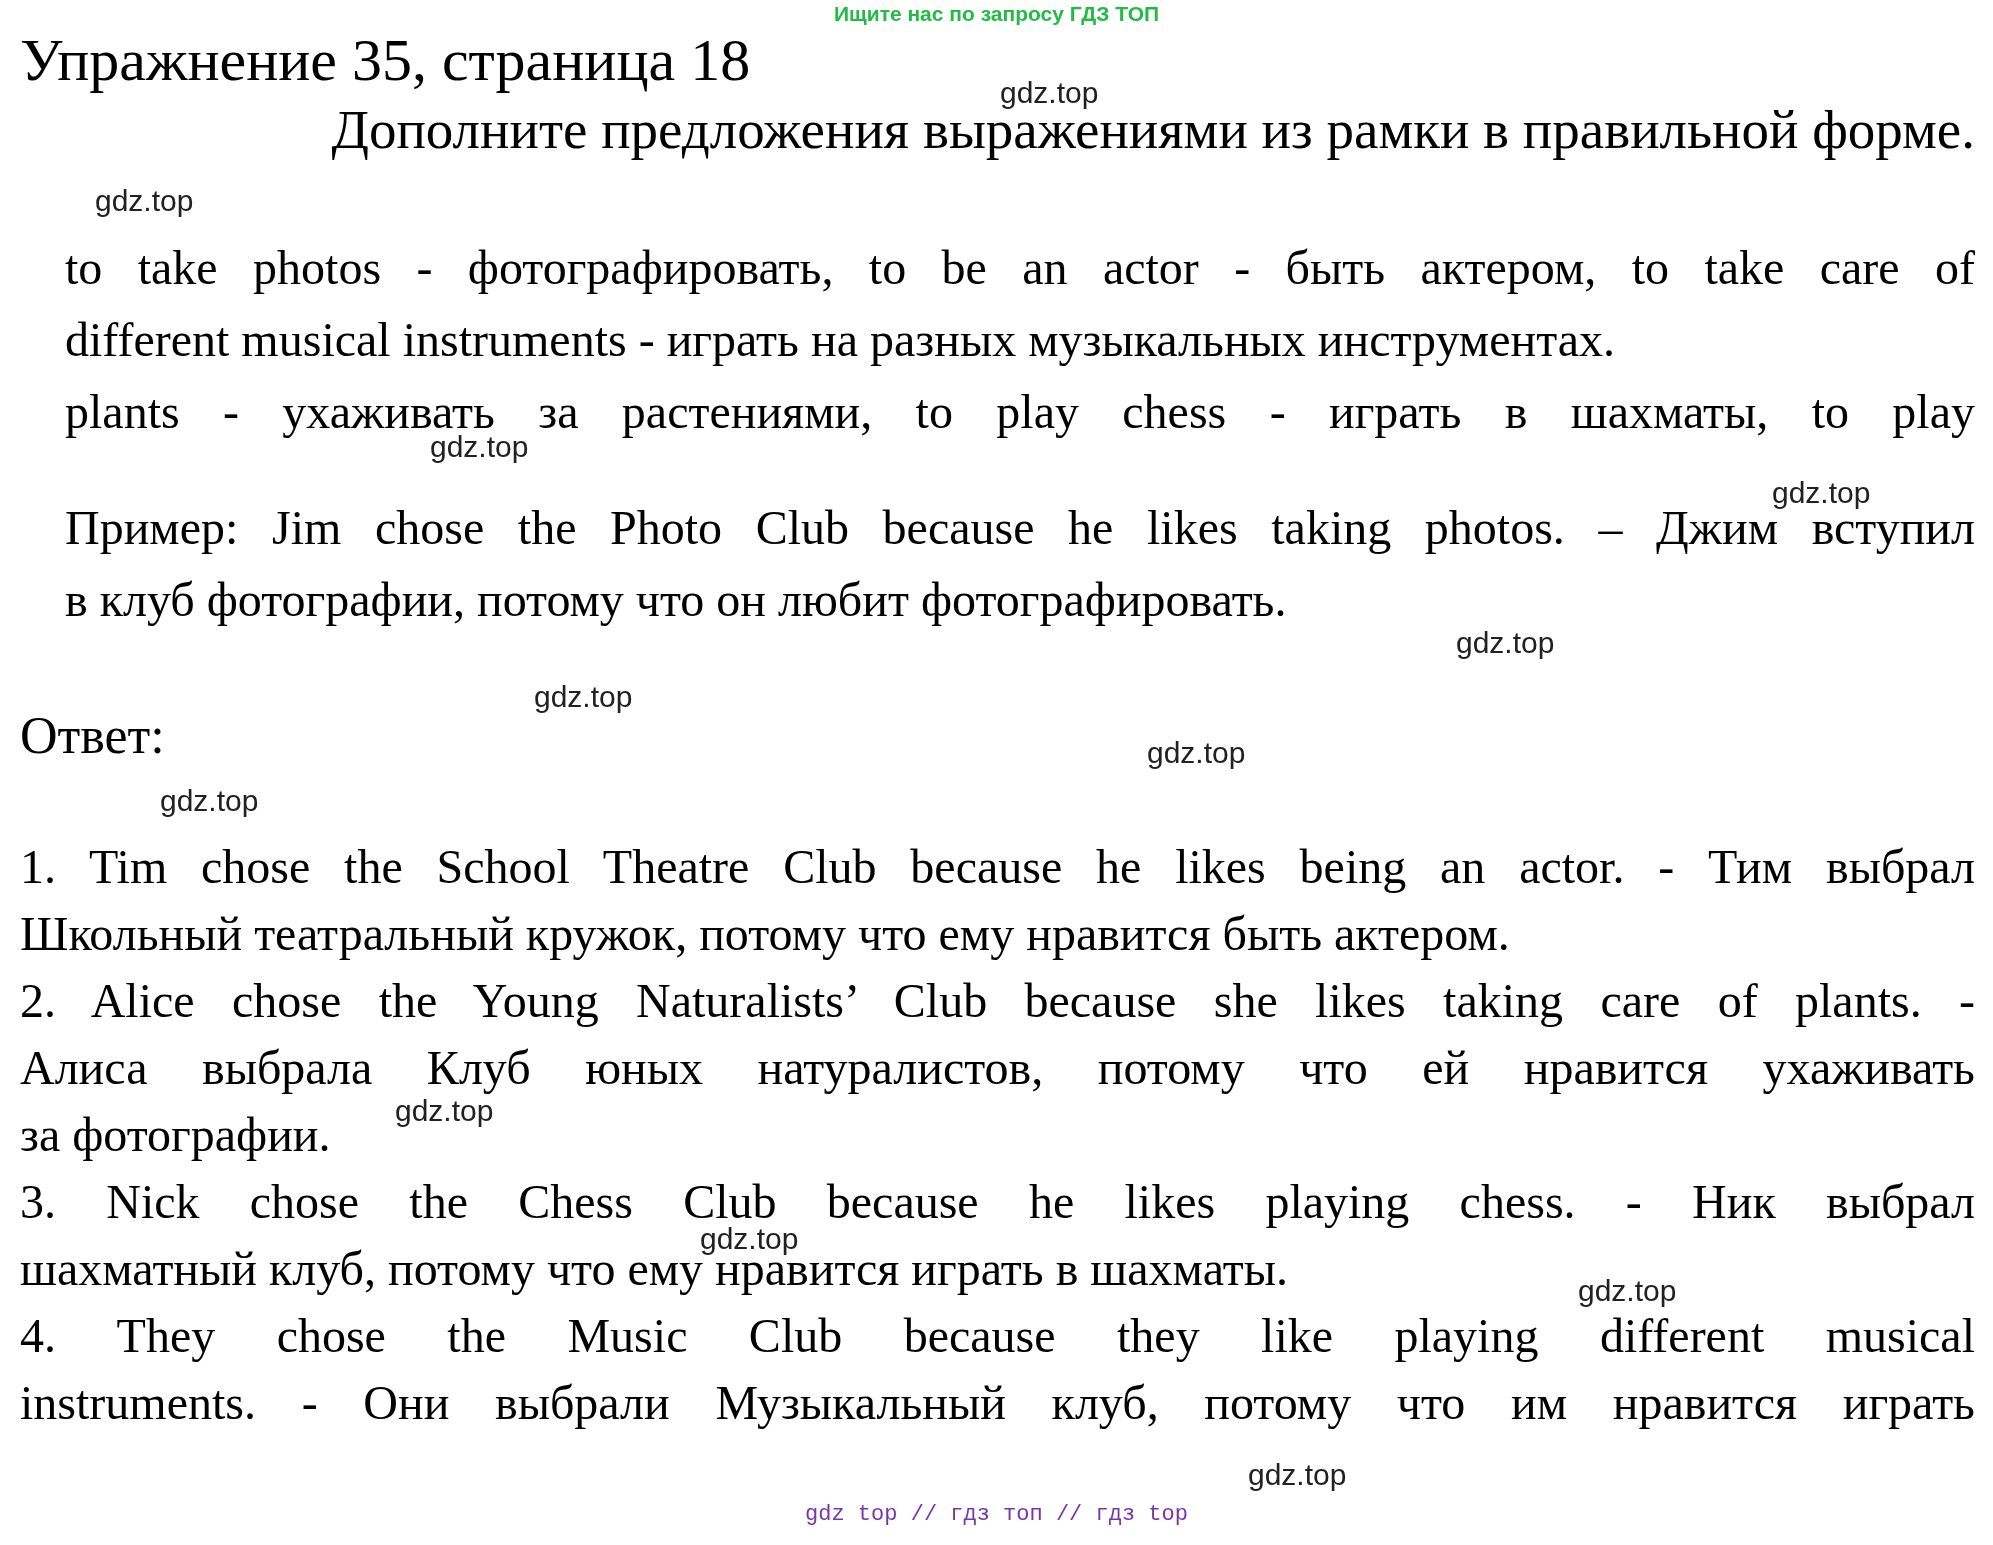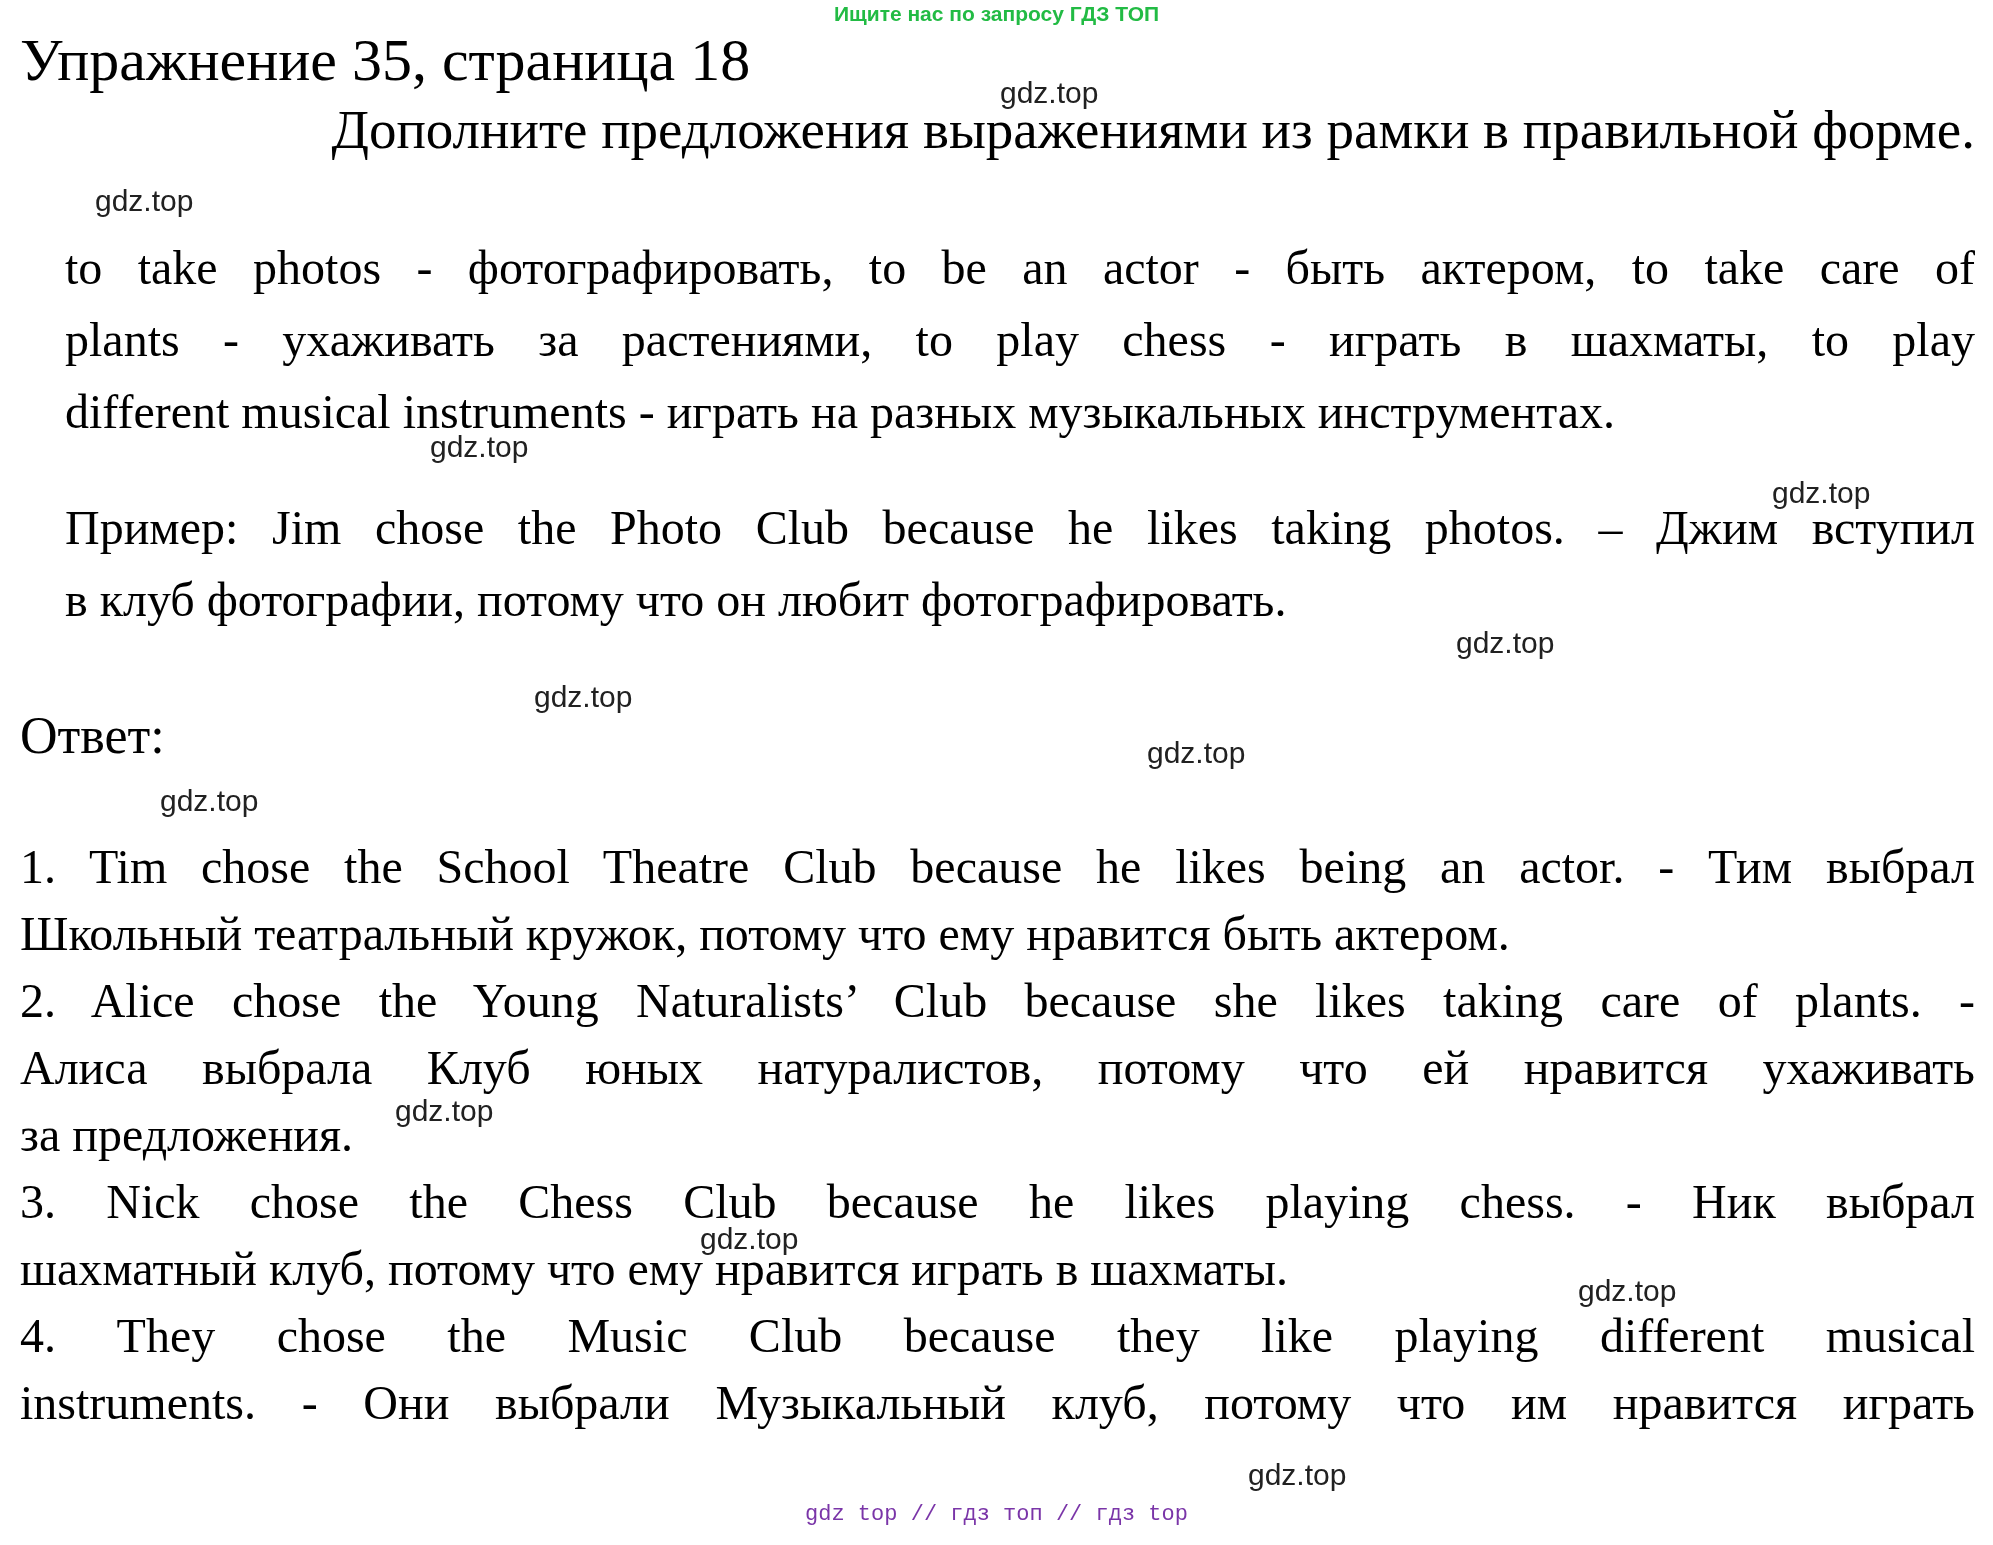--- a/index.html
+++ b/index.html
@@ -104,37 +104,37 @@
 <div class="page">
 
   <div class="banner">Ищите нас по запросу ГДЗ ТОП</div>
 
   <div class="h1">Упражнение 35, страница 18</div>
 
   <div class="task">Дополните предложения выражениями из рамки в правильной форме.</div>
 
   <div class="block box-block">
     <div class="bline just">to take photos - фотографировать, to be an actor - быть актером, to take care of</div>
+    <div class="bline">different musical instruments - играть на разных музыкальных инструментах.</div>
     <div class="bline just">plants - ухаживать за растениями, to play chess - играть в шахматы, to play</div>
-    <div class="bline">different musical instruments - играть на разных музыкальных инструментах.</div>
   </div>
 
   <div class="block example-block">
     <div class="bline just">Пример: Jim chose the Photo Club because he likes taking photos. – Джим вступил</div>
     <div class="bline">в клуб фотографии, потому что он любит фотографировать.</div>
   </div>
 
   <div class="answer-label">Ответ:</div>
 
   <div class="block answers-block">
     <div class="aline just">1. Tim chose the School Theatre Club because he likes being an actor. - Тим выбрал</div>
     <div class="aline">Школьный театральный кружок, потому что ему нравится быть актером.</div>
     <div class="aline just">2. Alice chose the Young Naturalists’ Club because she likes taking care of plants. -</div>
     <div class="aline just">Алиса выбрала Клуб юных натуралистов, потому что ей нравится ухаживать</div>
-    <div class="aline">за предложения.</div>
+    <div class="aline">за фотографии.</div>
     <div class="aline just">3. Nick chose the Chess Club because he likes playing chess. - Ник выбрал</div>
     <div class="aline">шахматный клуб, потому что ему нравится играть в шахматы.</div>
     <div class="aline just">4. They chose the Music Club because they like playing different musical</div>
     <div class="aline just">instruments. - Они выбрали Музыкальный клуб, потому что им нравится играть</div>
   </div>
 
   <span class="wm wm1">gdz.top</span>
   <span class="wm wm2">gdz.top</span>
   <span class="wm wm3">gdz.top</span>
   <span class="wm wm4">gdz.top</span>

